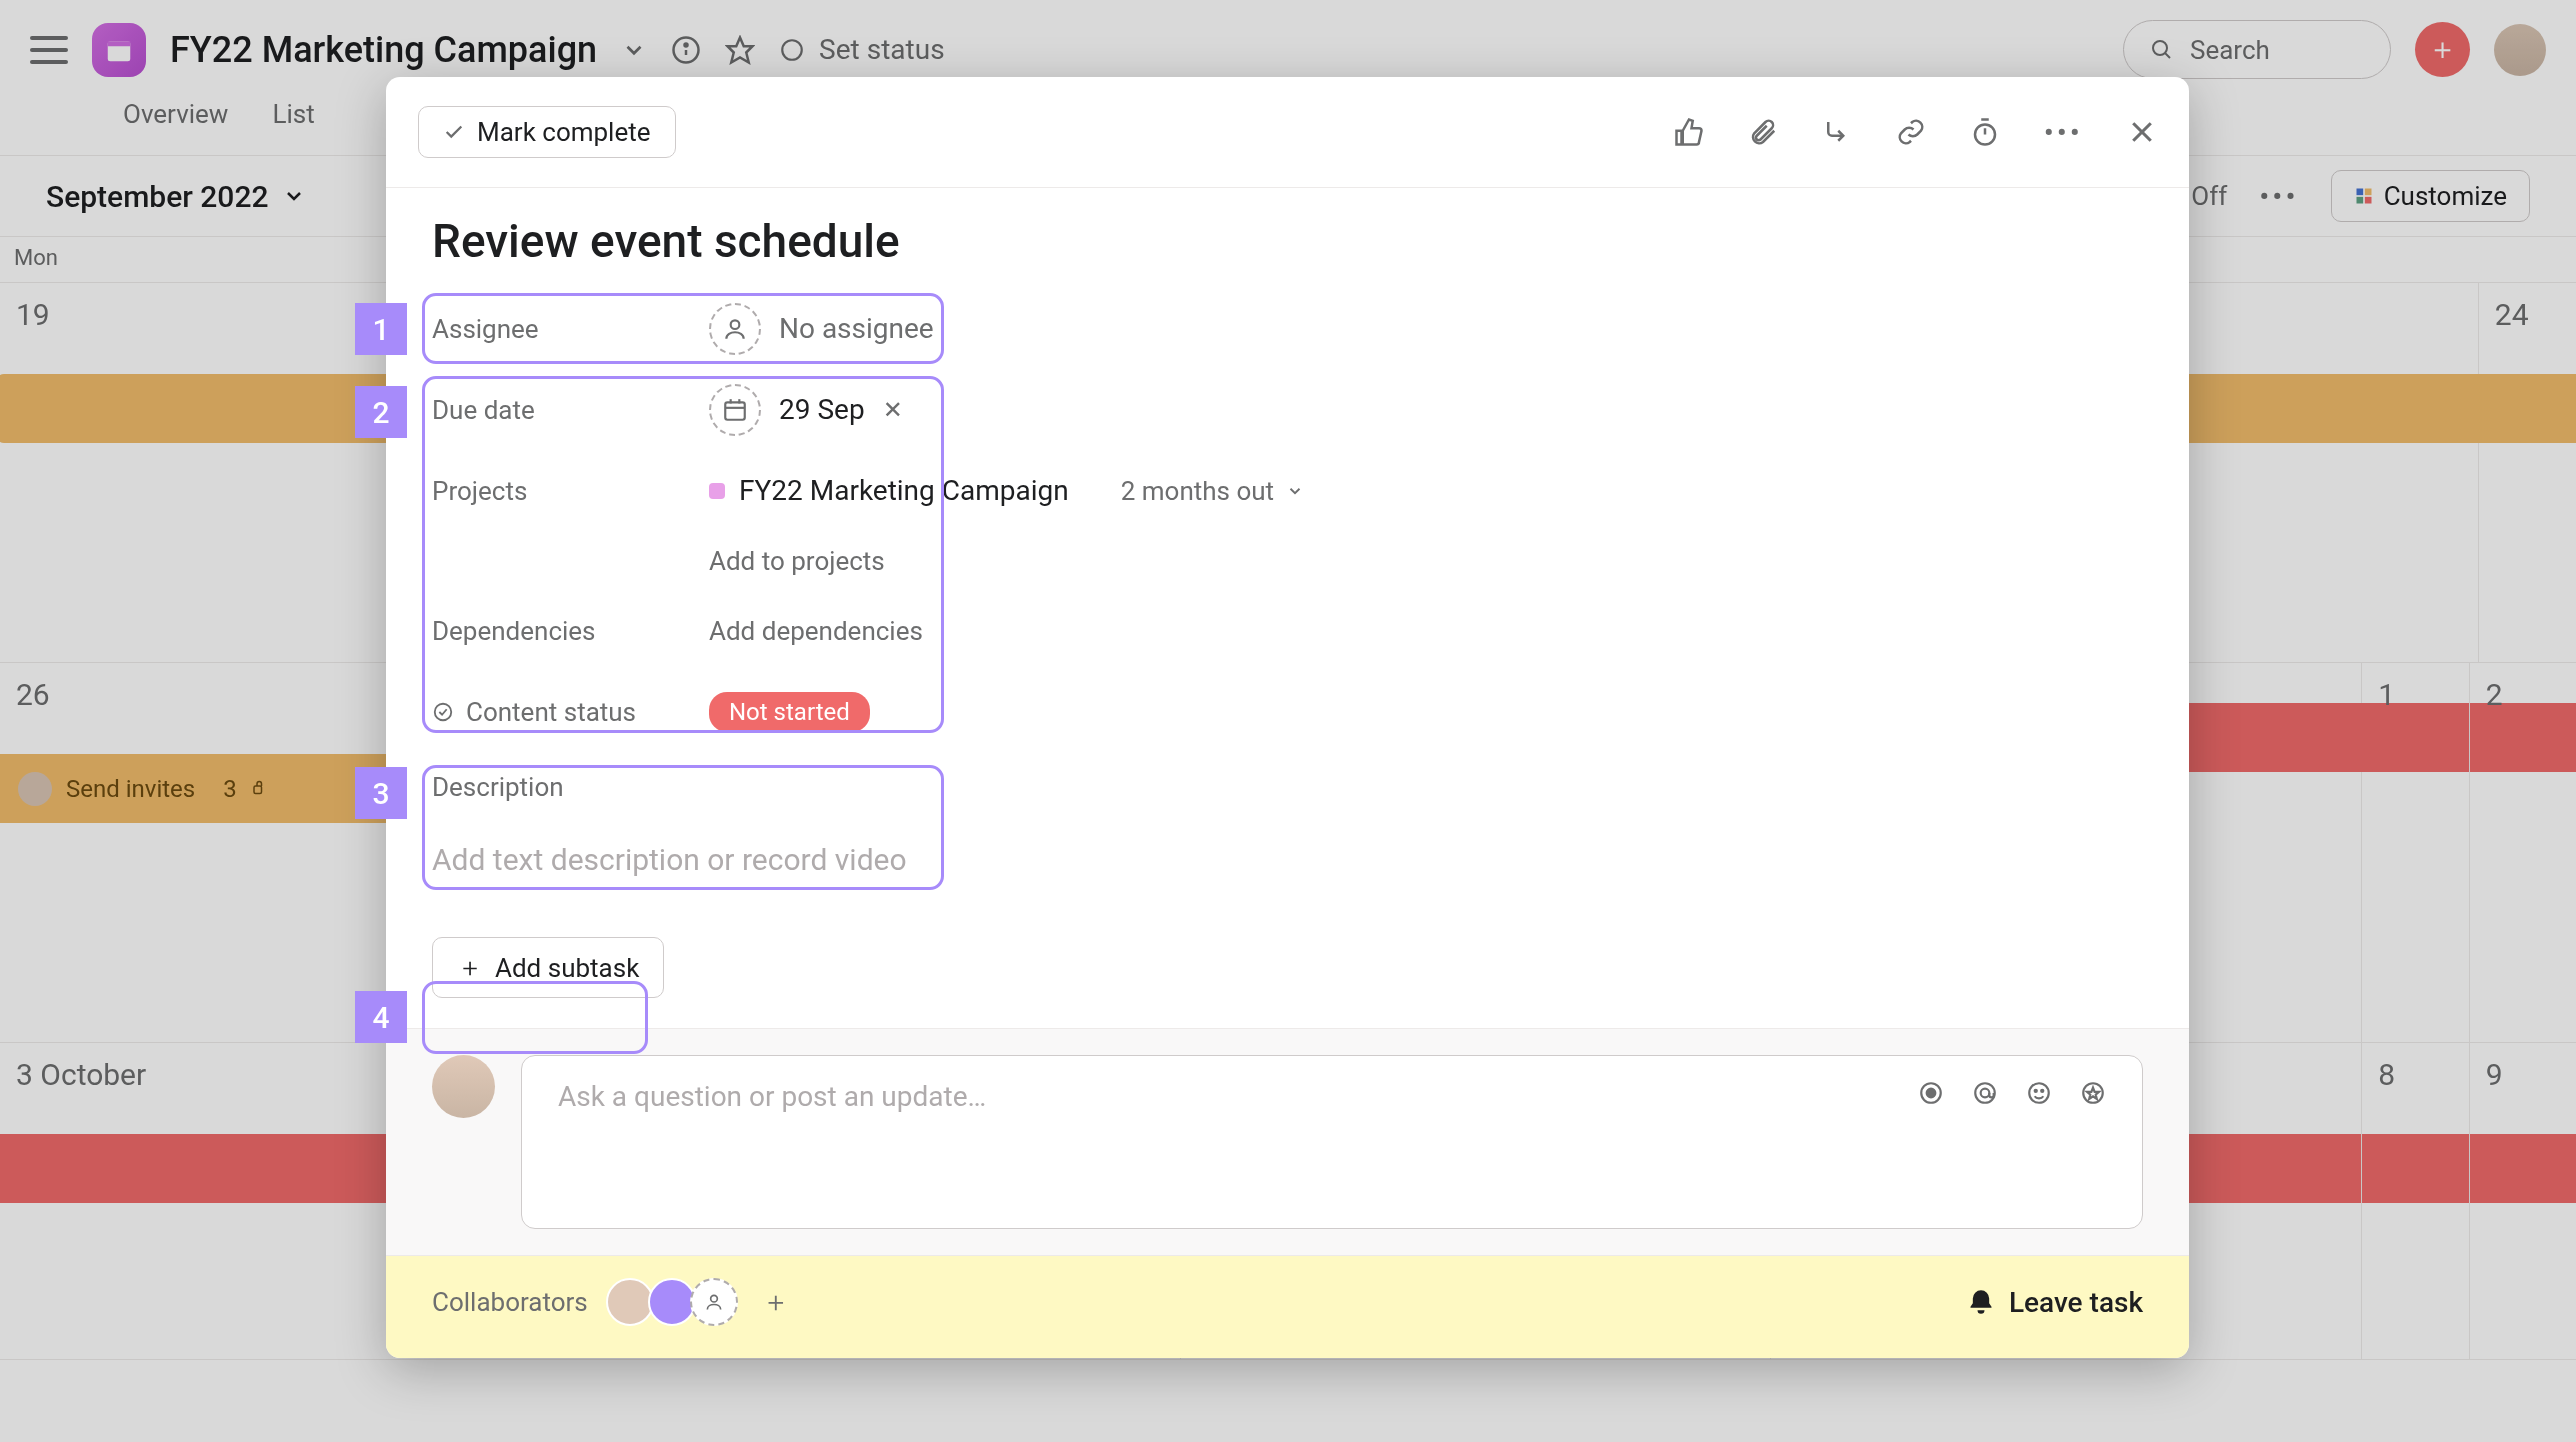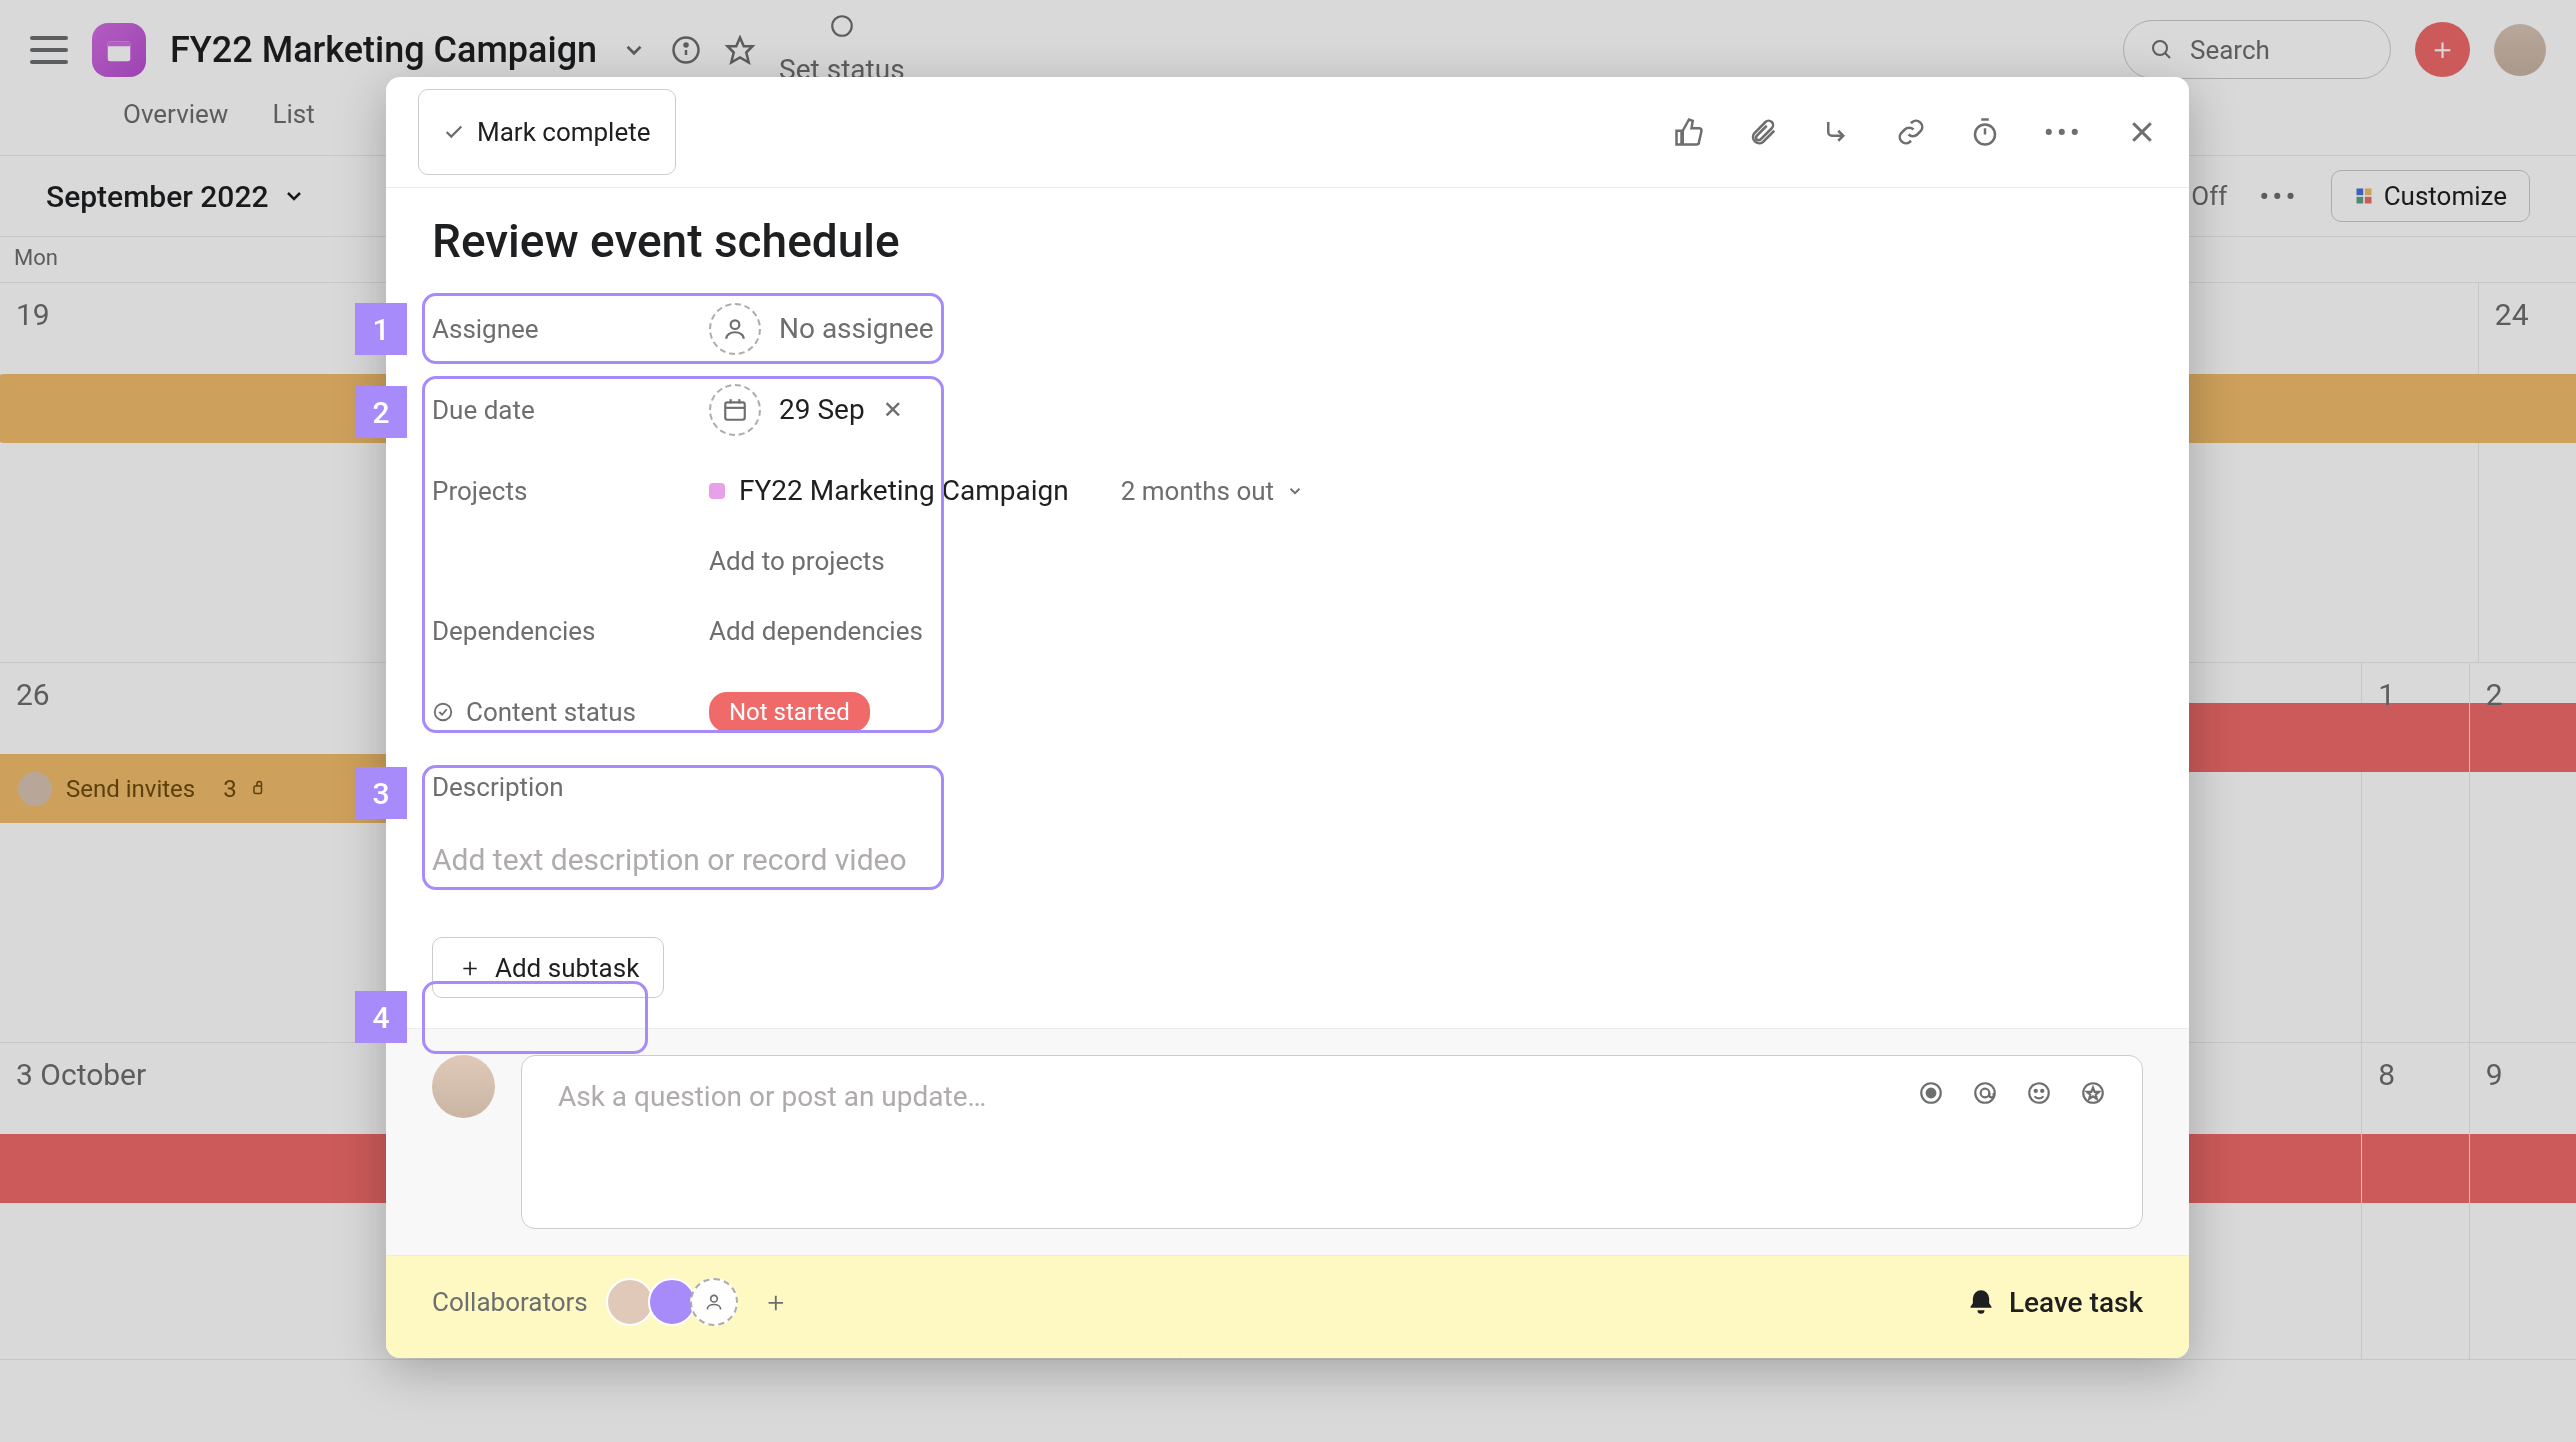--- a/index.html
+++ b/index.html
@@ -40,21 +40,21 @@
   .cal-date { font-size: 30px; color: #6d6e6f; }
   .task-bar { position: absolute; left: 0; right: -990px; height: 69px; display: flex; align-items: center; gap: 14px; padding: 0 22px; font-size: 24px; border-radius: 8px; }
   .task-bar.yellow { background: #f1bd6c; color: #6b4b10; top: 91px; }
   .task-bar.red { background: #f06a6a; color: #782323; top: 91px; }
   .task-bar.red2 { background: #f06a6a; color: #782323; top: 91px; }
   .reminder-dot { width: 14px; height: 14px; border-radius: 50%; background: #6d6e6f; position: absolute; right: 34px; top: 20px; }
   .tiny-avatar { width: 34px; height: 34px; border-radius: 50%; background: #d9c5b4; flex-shrink: 0; }
 
   
   .modal { position: absolute; top: 77px; left: 386px; width: 1803px; background: #fff; border-radius: 14px; box-shadow: 0 12px 50px rgba(0,0,0,0.25); z-index: 10; overflow: hidden; }
-  .modal-header { height: 111px; border-bottom: 1px solid #edeae9; display: flex; padding: 12px 32px; }
+  .modal-header { height: 111px; border-bottom: 1px solid #edeae9; display: flex; align-items: center; padding: 12px 32px; }
   .complete-btn { border: 1px solid #cfcbcb; border-radius: 10px; padding: 10px 24px; font-size: 26px; display: flex; align-items: center; gap: 12px; color: #1e1f21; }
   .modal-header-icons { margin-left: auto; display: flex; align-items: center; gap: 44px; font-size: 30px; color: #6d6e6f; }
   .task-title { font-size: 46px; font-weight: 500; padding: 26px 46px 20px 46px; }
   .fields { padding: 0 46px; }
   .field-row { display: flex; align-items: center; min-height: 81px; }
   .field-label { width: 277px; color: #6d6e6f; font-size: 26px; display: flex; align-items: center; gap: 12px; }
   .field-value { display: flex; align-items: center; gap: 18px; font-size: 28px; }
   .assign-icon { width: 52px; height: 52px; border: 2px dashed #afabac; border-radius: 50%; display: flex; align-items: center; justify-content: center; color: #6d6e6f; }
   .date-icon { width: 52px; height: 52px; border: 2px dashed #afabac; border-radius: 50%; display: flex; align-items: center; justify-content: center; color: #6d6e6f; }
   .x-btn { color: #6d6e6f; font-size: 24px; cursor: pointer; }
@@ -114,21 +114,21 @@
         <circle cx="12" cy="12" r="10"></circle>
         <line x1="12" y1="16" x2="12" y2="12"></line>
         <circle cx="12" cy="8" r="1.2" fill="#6d6e6f"></circle>
       </svg>
   </span>
   <span class="icon-gray">
     <svg width="30" height="30" viewBox="0 0 24 24" fill="none" stroke="#6d6e6f" stroke-width="2">
         <polygon points="12 2 15 9 22 9 17 14 19 22 12 18 5 22 7 14 2 9 9 9"></polygon>
       </svg>
   </span>
-  <span style="display:flex;align-items:center;gap:14px;flex-direction:column;">
+  <span style="display:flex;align-items:center;gap:14px;">
     <svg width="26" height="26" viewBox="0 0 24 24" fill="none" stroke="#6d6e6f" stroke-width="2">
         <circle cx="12" cy="12" r="9"></circle>
       </svg>
     <span class="muted" style="font-size:28px;">Set status</span>
   </span>
   <div class="topbar-sep"></div>
   <div class="search-box">
     <svg width="24" height="24" viewBox="0 0 24 24" fill="none" stroke="#6d6e6f" stroke-width="2">
         <circle cx="10" cy="10" r="7"></circle>
         <line x1="20" y1="20" x2="15" y2="15"></line>

